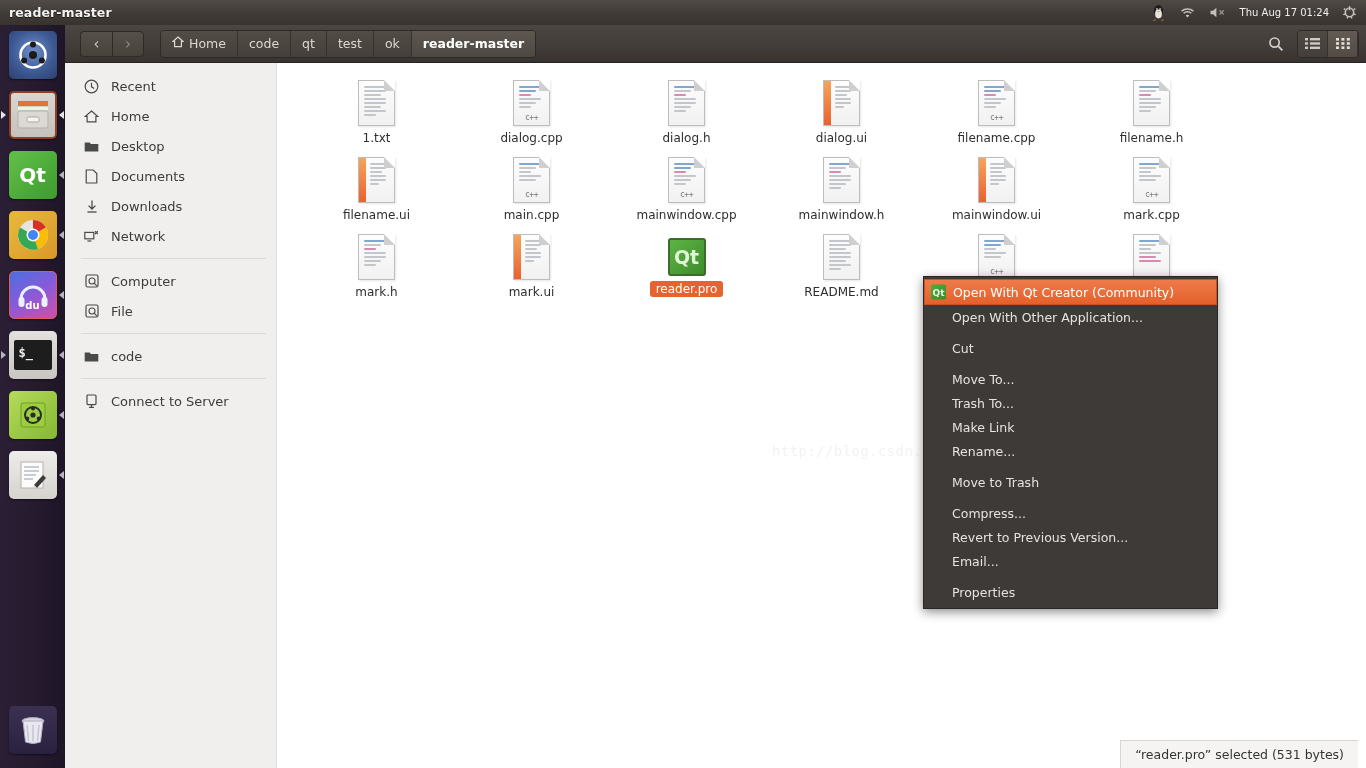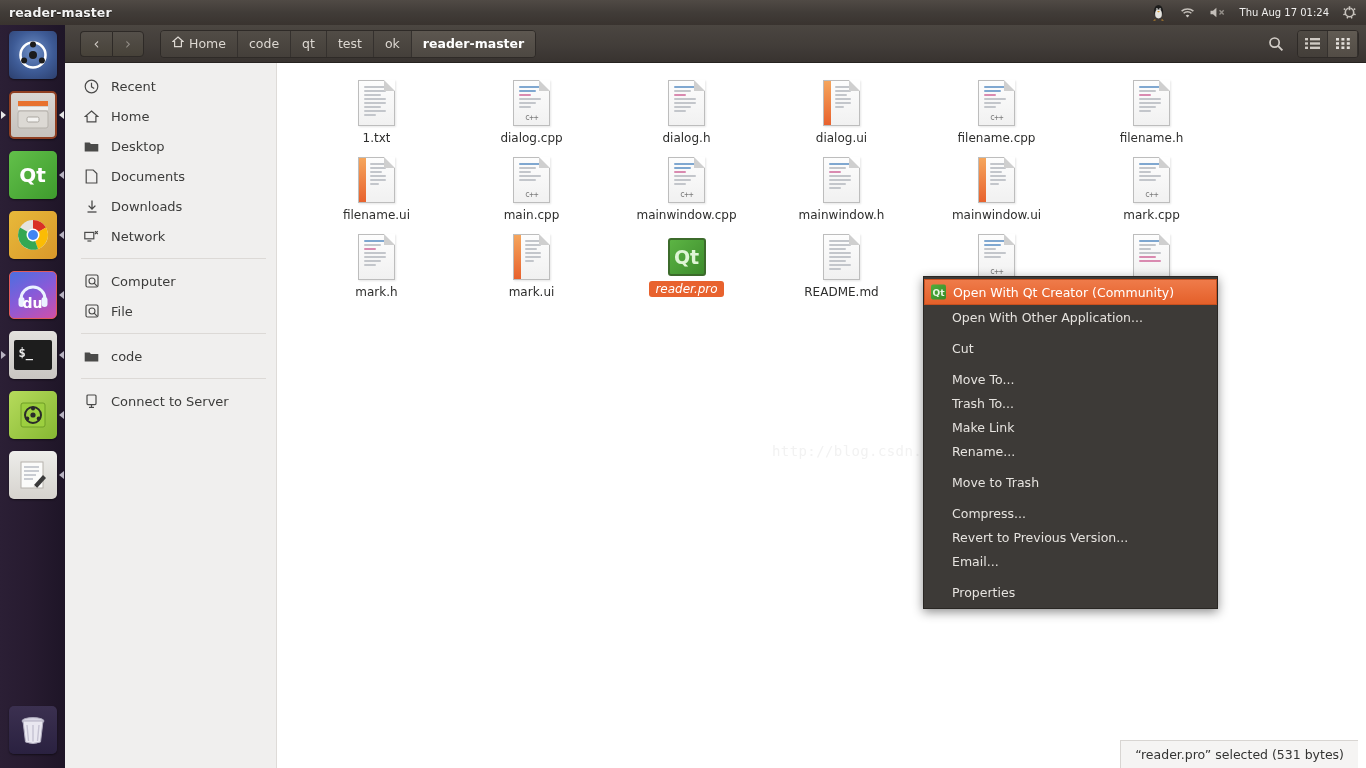--- a/index.html
+++ b/index.html
@@ -144,21 +144,21 @@
     display: flex; flex-direction: column; align-items: center;
     padding-top: 5px;
   }
   .fname {
     font-size: 12px; color: #2e2e2d; margin-top: 5px;
     max-width: 150px; text-align: right;
     white-space: nowrap; overflow: hidden;
   }
   .fitem.selected .fname {
     background: #e8622e; color: #ffffff;
-    border-radius: 3px; padding: 1px 6px; font-style: italic;
+    border-radius: 3px; padding: 1px 6px;
   }
 
   
   .doc {
     position: relative; width: 37px; height: 46px;
     background: linear-gradient(to bottom, #fdfdfd 0%, #f1f1f1 100%);
     border: 1px solid #bdbdbd;
     box-shadow: 1px 1px 2px rgba(0,0,0,.10);
   }
   .doc::after {
@@ -329,21 +329,21 @@
     <span class="pip-r dim"></span>
   </div>
 
   <div class="launch-item">
     <div class="launch-icon ic-du">
       <svg width="36" height="30" viewBox="0 0 36 30">
         <path d="M6 19 A12 12 0 0 1 30 19" stroke="#eaf2ff" stroke-width="3" fill="none"></path>
         <rect x="3.5" y="17" width="6" height="10" rx="3" fill="#eaf2ff"></rect>
         <rect x="26.5" y="17" width="6" height="10" rx="3" fill="#eaf2ff"></rect>
       </svg>
-      <span style="position:absolute;font-size:14px;bottom:7px;left:0;right:0;text-align:center;">du</span>
+      <span style="position:absolute;font-size:10px;bottom:7px;left:0;right:0;text-align:center;">du</span>
     </div>
     <span class="pip-r dim"></span>
   </div>
 
   <div class="launch-item">
     <span class="pip-l dim"></span>
     <div class="launch-icon ic-term">
       <div style="width:38px;height:30px;background:#1d1d1d;border-radius:2px;position:relative;">
         <span style="position:absolute;left:5px;top:6px;color:#eee;font-size:12px;
                      font-family:'DejaVu Sans Mono',monospace;">$_</span>

